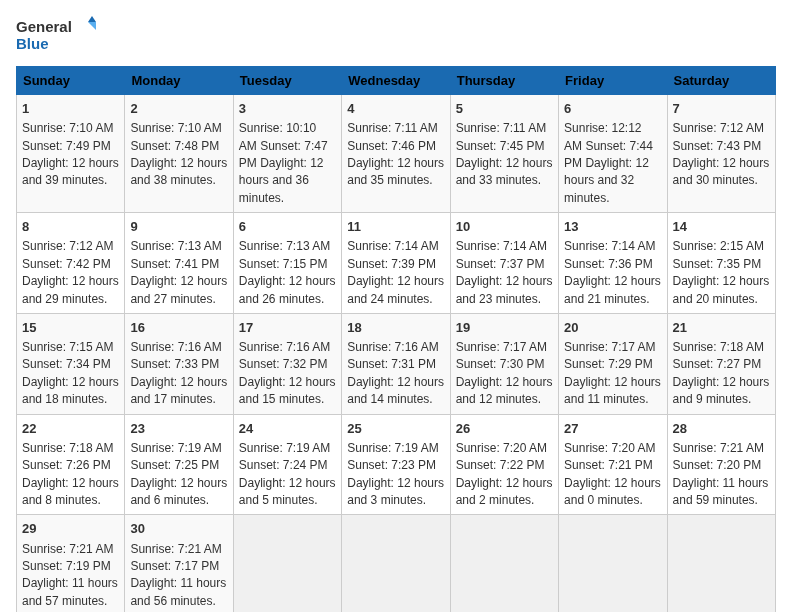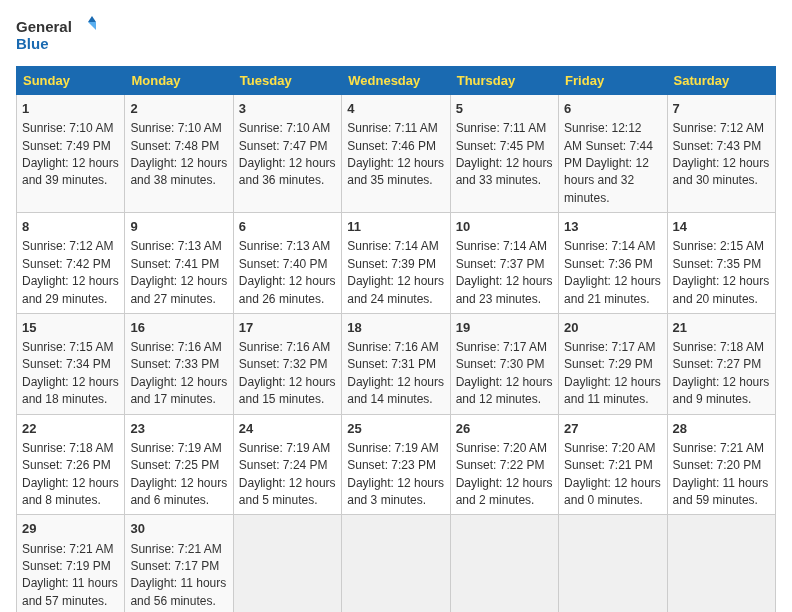--- a/index.html
+++ b/index.html
@@ -34,21 +34,21 @@
       font-size: 14px;
       color: #555;
     }
     table {
       width: 100%;
       border-collapse: collapse;
       font-size: 10.5px;
     }
     thead tr th {
       background-color: #1a6ab1;
-      color: #fde047;
+      color: #000000;
       text-align: left;
       padding: 6px 6px;
       font-size: 13px;
       font-weight: bold;
       border: 1px solid #1a6ab1;
     }
     tbody tr td {
       vertical-align: top;
       padding: 5px 5px;
       border: 1px solid #ccc;
@@ -120,21 +120,21 @@
         </td>
         <td>
           <span class="day-num">2</span>
           <div class="day-info">Sunrise: 7:10 AM
 Sunset: 7:48 PM
 Daylight: 12 hours
 and 38 minutes.</div>
         </td>
         <td>
           <span class="day-num">3</span>
-          <div class="day-info">Sunrise: 7:10 AM
+          <div class="day-info">Sunrise: 10:10 AM
 Sunset: 7:47 PM
 Daylight: 12 hours
 and 36 minutes.</div>
         </td>
         <td>
           <span class="day-num">4</span>
           <div class="day-info">Sunrise: 7:11 AM
 Sunset: 7:46 PM
 Daylight: 12 hours
 and 35 minutes.</div>
@@ -172,21 +172,21 @@
         <td>
           <span class="day-num">9</span>
           <div class="day-info">Sunrise: 7:13 AM
 Sunset: 7:41 PM
 Daylight: 12 hours
 and 27 minutes.</div>
         </td>
         <td>
           <span class="day-num">6</span>
           <div class="day-info">Sunrise: 7:13 AM
-Sunset: 7:40 PM
+Sunset: 7:15 PM
 Daylight: 12 hours
 and 26 minutes.</div>
         </td>
         <td>
           <span class="day-num">11</span>
           <div class="day-info">Sunrise: 7:14 AM
 Sunset: 7:39 PM
 Daylight: 12 hours
 and 24 minutes.</div>
         </td>

